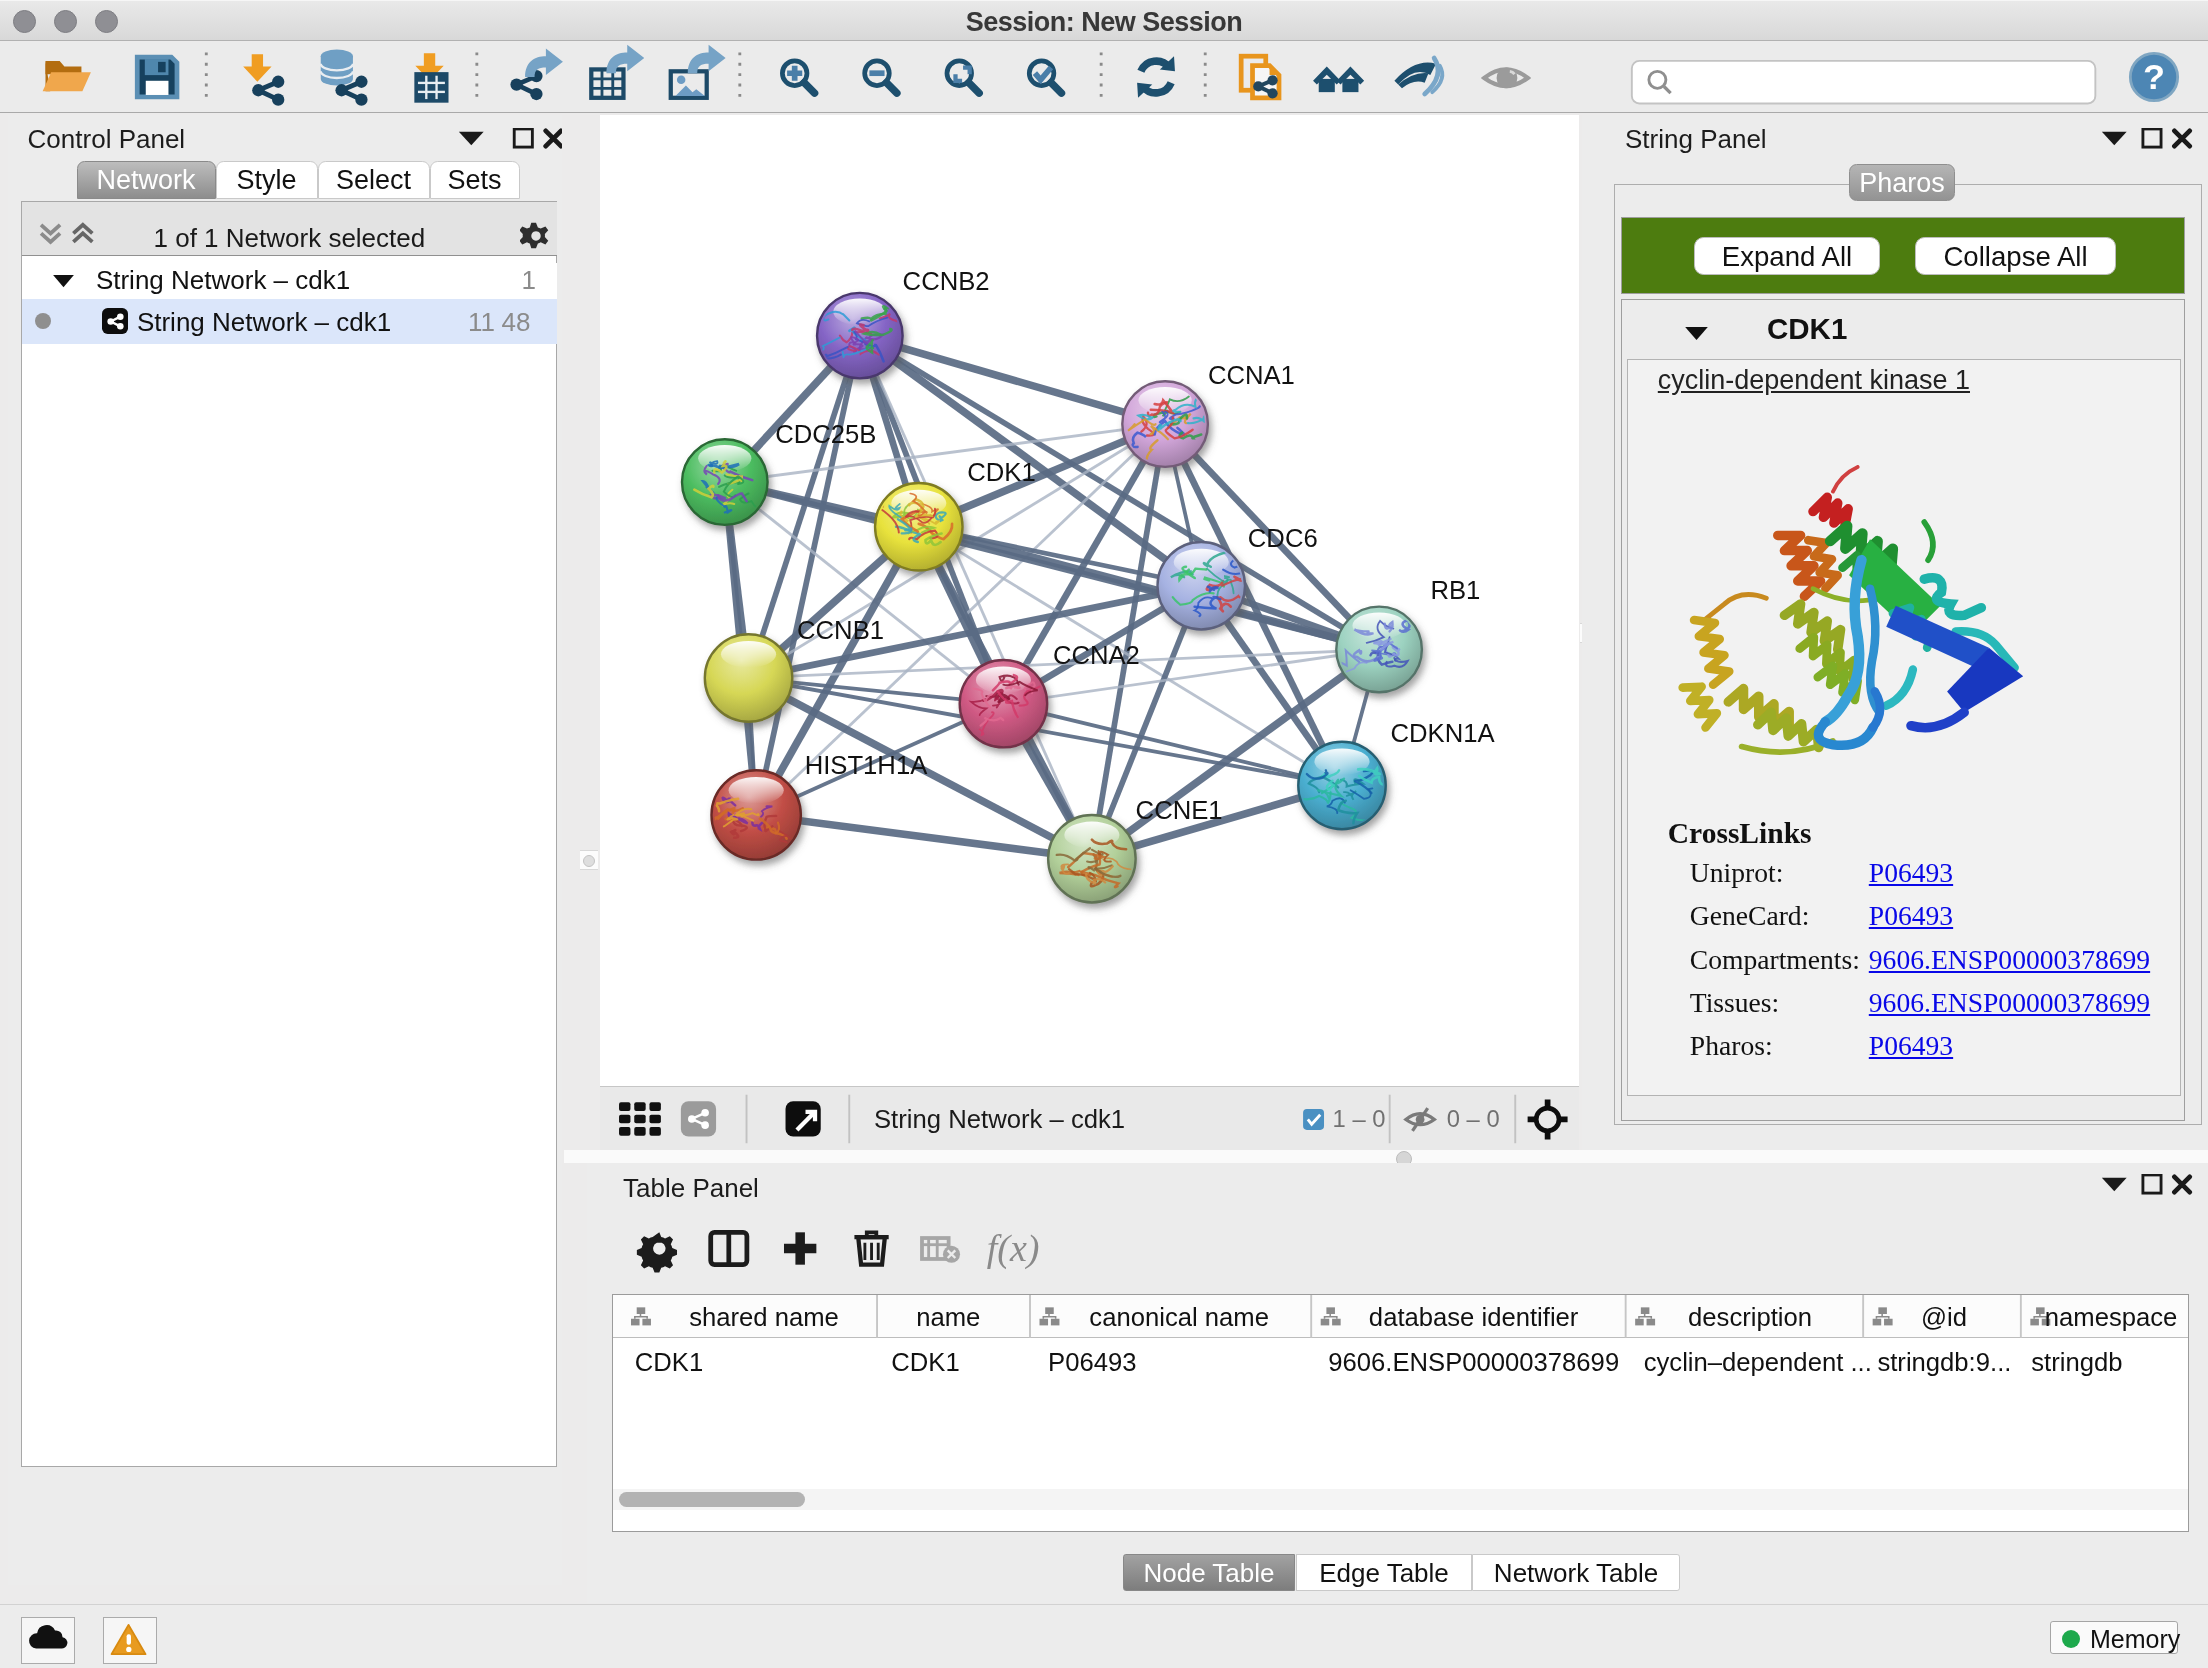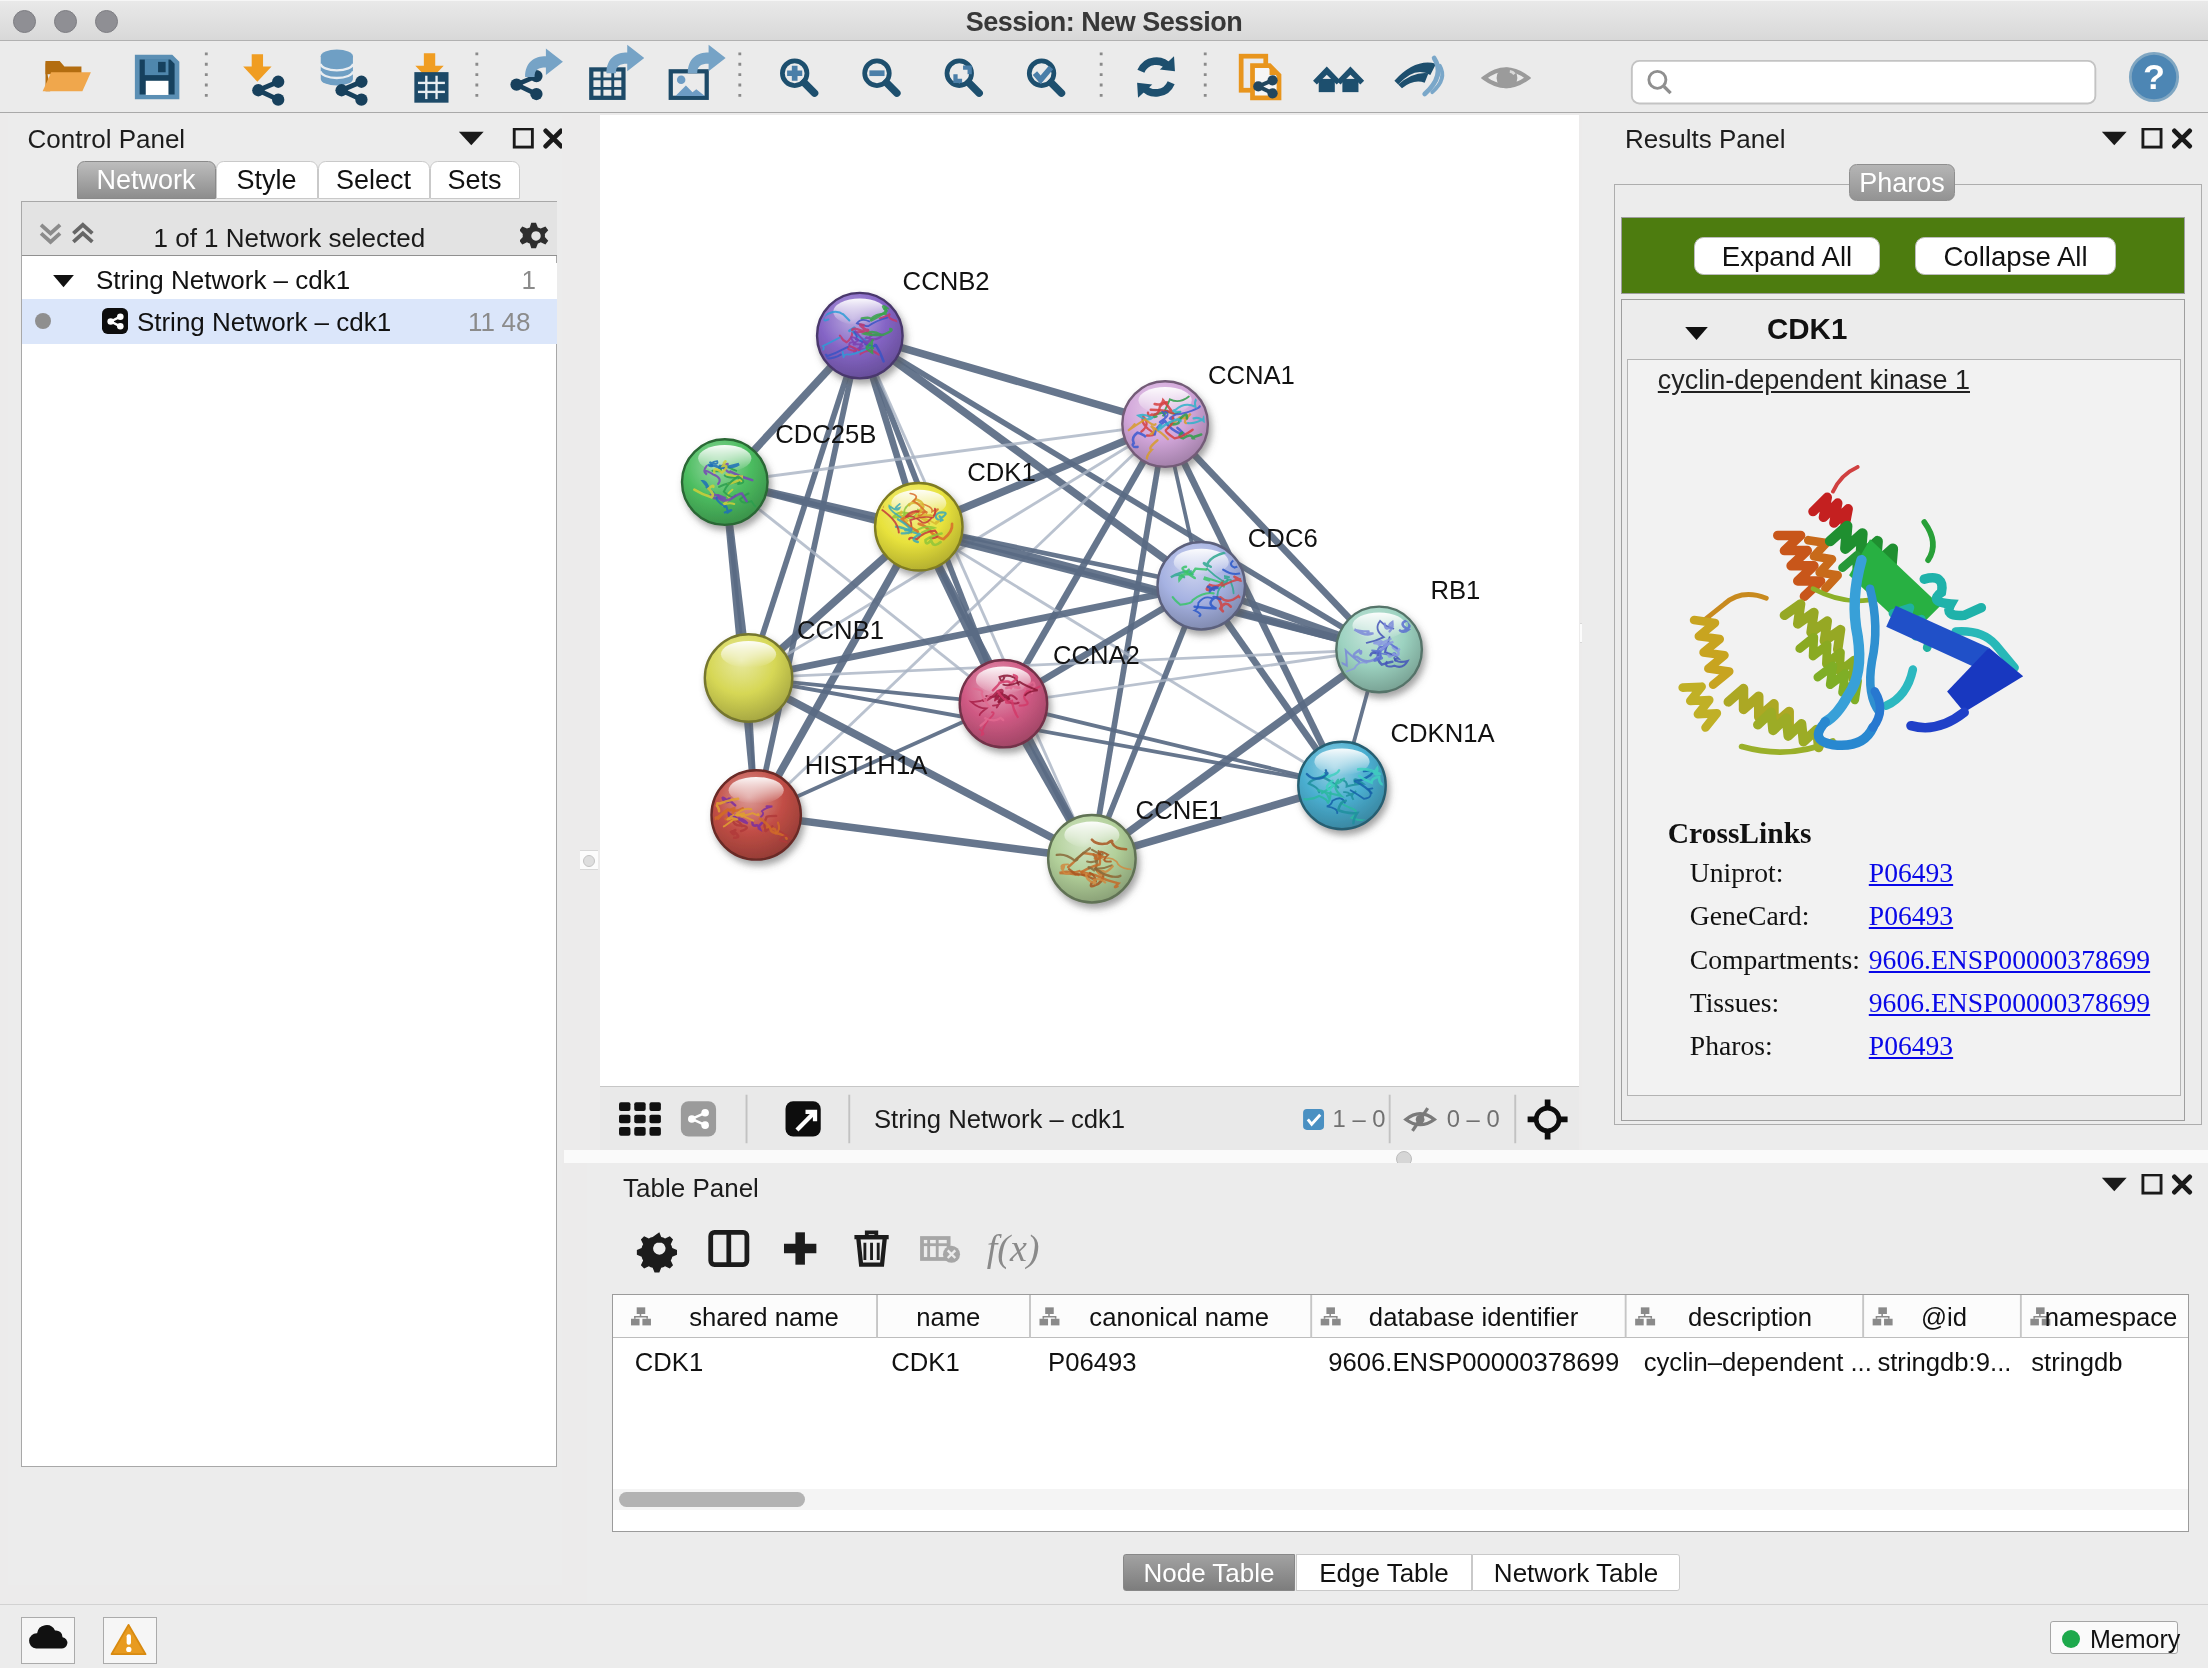--- a/index.html
+++ b/index.html
@@ -670,21 +670,21 @@
 </div>
 
 <div class="abs" style="left:580px;top:850px;width:18px;height:20px;background:#fcfcfc;border-top:1px solid #d8d8d8;border-bottom:1px solid #d8d8d8;">
   <div class="abs" style="left:2.9px;top:3.8px;width:12.4px;height:12.4px;border-radius:50%;background:#dedede;border:1px solid #c4c4c4;"></div>
 </div>
 <div class="abs" style="left:1580px;top:623px;width:18px;height:20px;background:#fcfcfc;border-top:1px solid #d8d8d8;border-bottom:1px solid #d8d8d8;">
   <div class="abs" style="left:2.9px;top:3.8px;width:12.4px;height:12.4px;border-radius:50%;background:#dedede;border:1px solid #c4c4c4;"></div>
 </div>
 
 <div class="abs" id="resultspanel" style="left:1582px;top:115px;width:627px;height:1035px;background:#ececec;">
-  <div class="abs" style="left:43px;top:8.6px;font-size:26px;color:#1c1c1c;">Results Panel</div>
+  <div class="abs" style="left:43px;top:8.6px;font-size:26px;color:#1c1c1c;">String Panel</div>
   <svg class="abs" style="left:516px;top:13.3px;" width="107" height="21" viewBox="0 0 112 22">
     <path d="M4,4 h26 l-13,14 z" fill="#1a1a1a"></path>
     <rect x="47" y="1" width="19" height="19" fill="none" stroke="#1a1a1a" stroke-width="3"></rect>
     <path d="M80,3 l16,16 M96,3 l-16,16" stroke="#1a1a1a" stroke-width="5" stroke-linecap="round"></path>
   </svg>
 
   <div class="abs" style="left:32px;top:69px;width:588px;height:941px;background:#ececec;border:1px solid #adadad;"></div>
 
   <div class="abs" style="left:267px;top:49px;width:106px;height:37px;background:linear-gradient(#b5b5b5,#939393);border:1px solid #8f8f8f;border-radius:7.6px;color:#fff;font-size:27px;text-align:center;line-height:36px;">Pharos</div>
 

